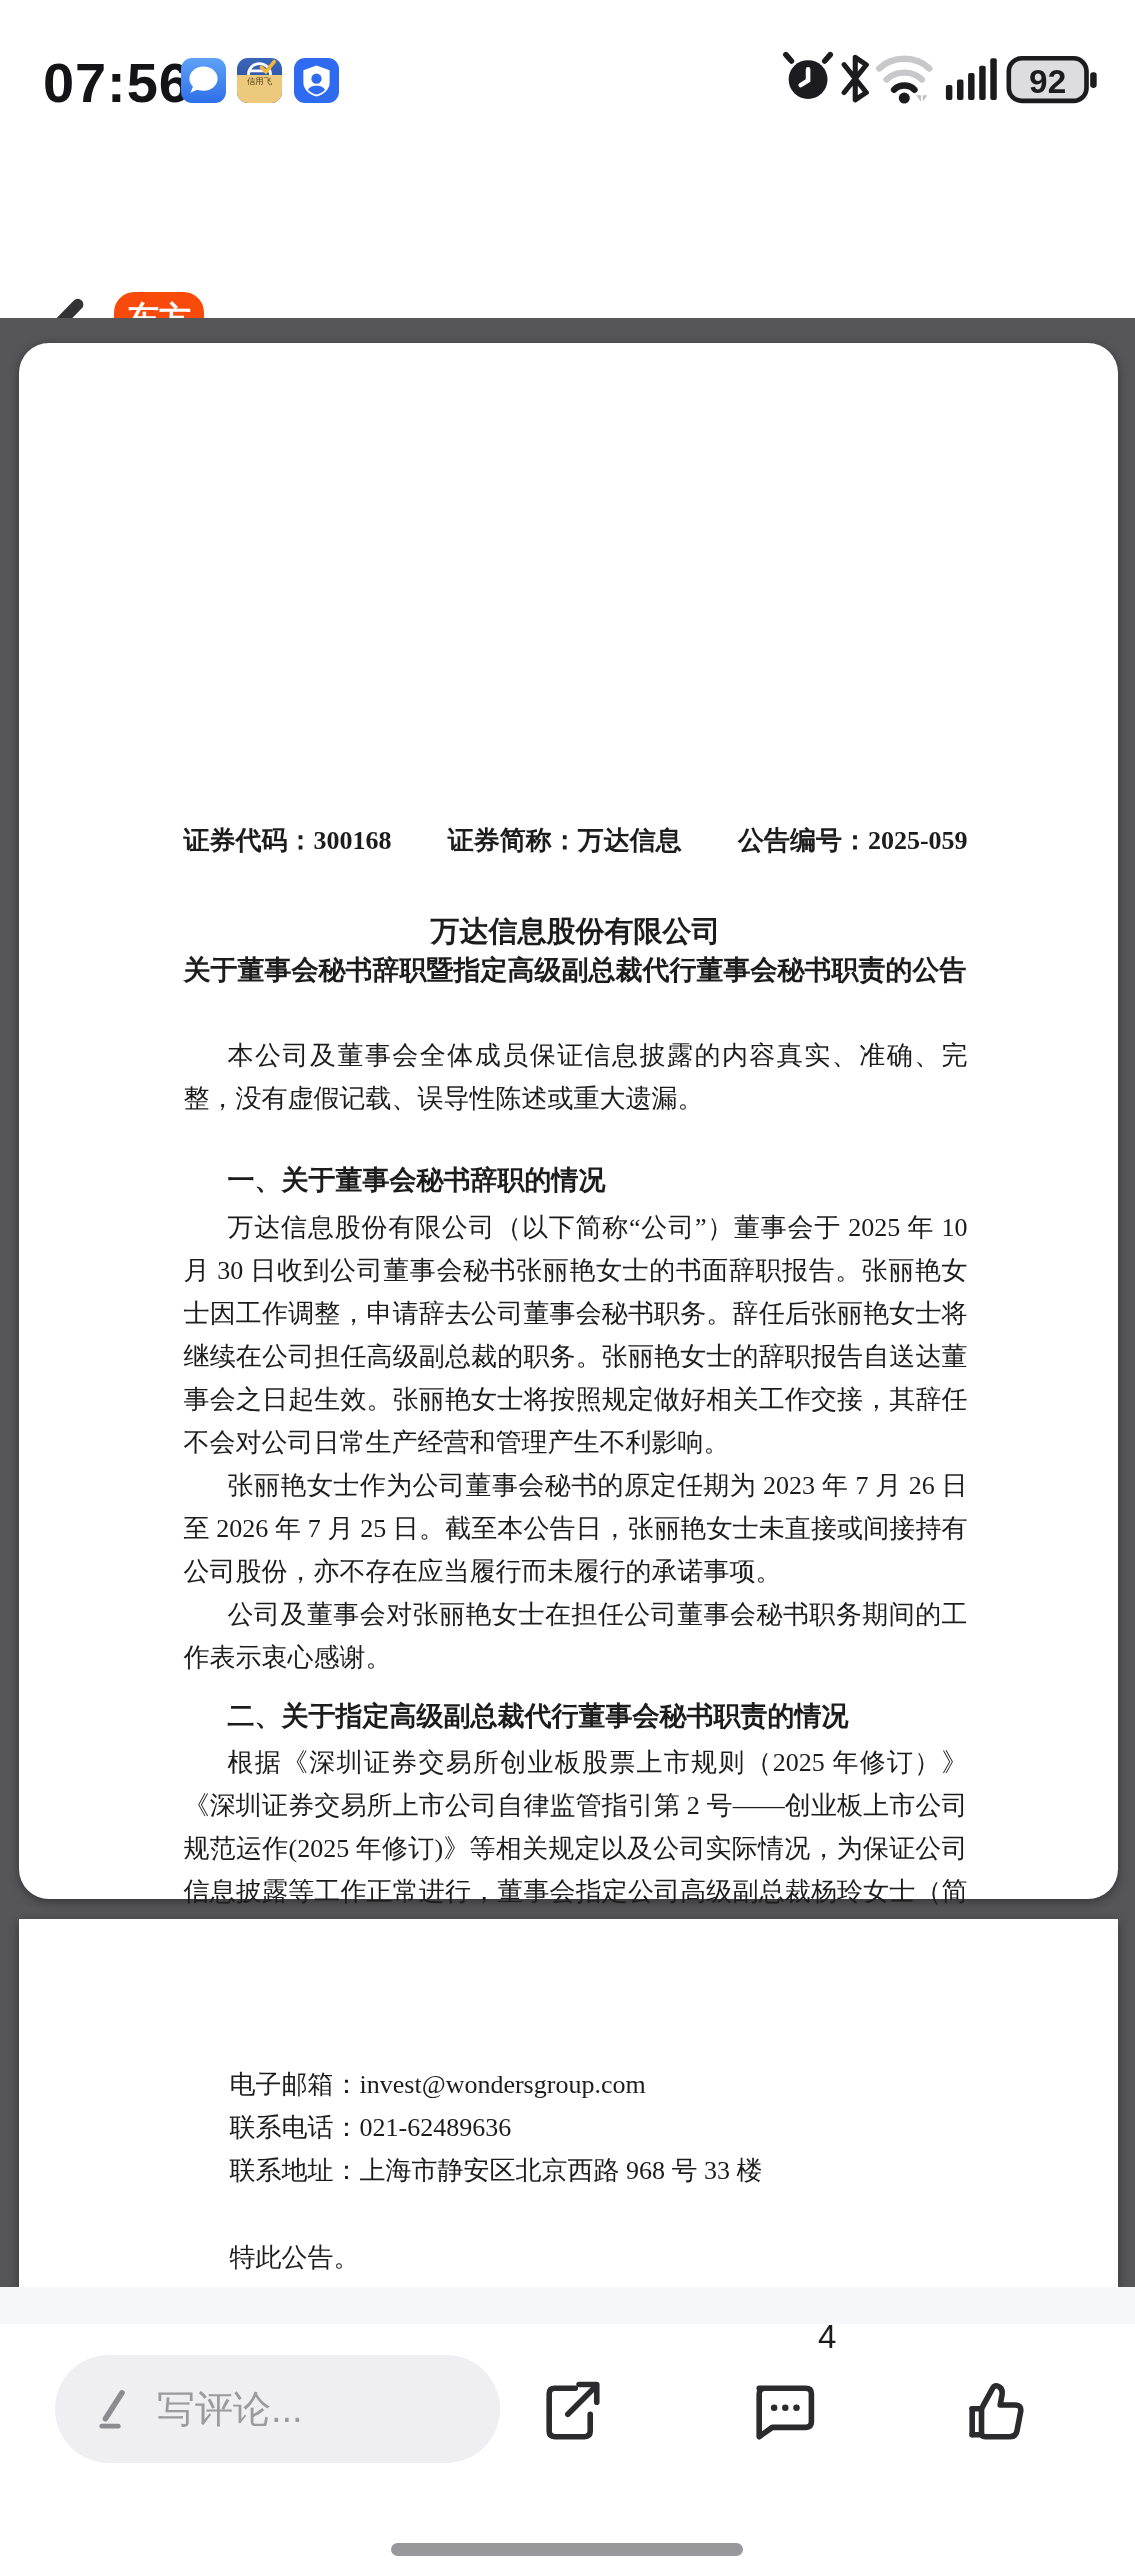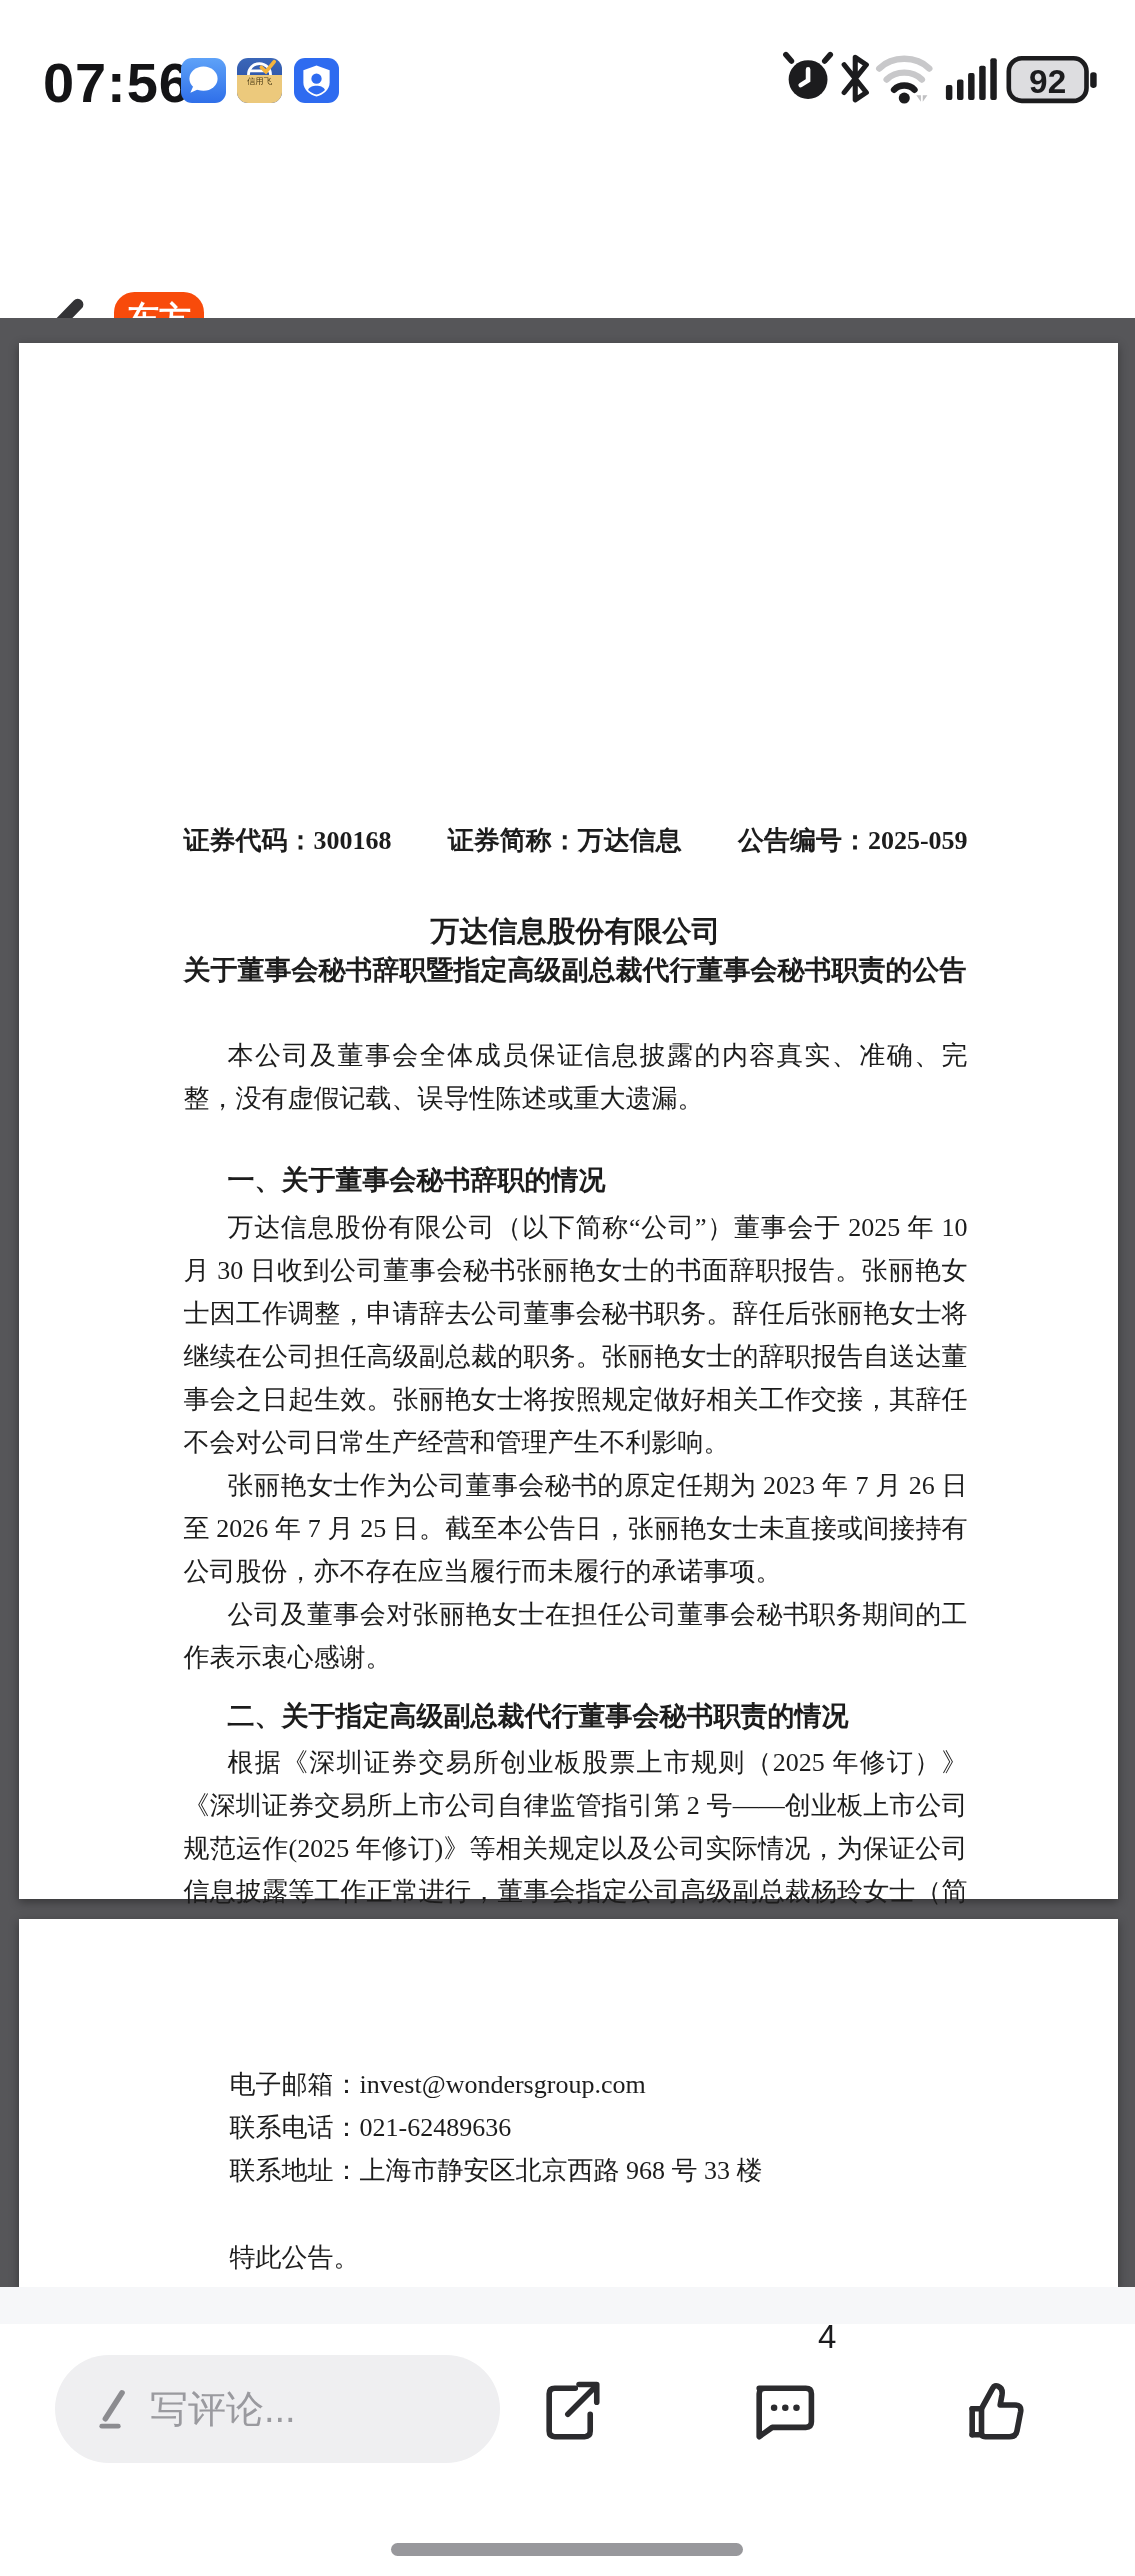--- a/index.html
+++ b/index.html
@@ -21,21 +21,21 @@
   .logo{position:absolute;left:114px;top:181px;width:90px;height:93px;border-radius:20.4px;
         background:#f84b0b;color:#fff;font-weight:700;font-size:32px;line-height:41px;
         text-align:center;padding-top:5.6px;box-sizing:border-box;}
   .navtitle{position:absolute;left:0;top:206px;width:1136px;text-align:center;
             font-size:39px;font-weight:700;color:#1a1a1c;}
   .dots{position:absolute;left:985px;top:221px;display:flex;gap:25px;}
   .dots span{width:13px;height:13px;border-radius:50%;background:#5a5a5e;display:block;}
   
   .docbg{position:absolute;left:0;top:318px;width:1136px;height:2006px;background:#565659;}
   .page{position:absolute;left:18.6px;width:1099px;background:#fff;box-shadow:0 2.8px 9.3px rgba(0,0,0,.38);}
-  .page1{top:343px;height:1556px;}
+  .page1{top:343px;height:1556px;border-radius:30px;}
   .page2{top:1919px;height:368px;}
   .doc{font-family:"Liberation Serif","DejaVu Serif",serif;color:#1c1c1c;}
   .p1content{position:absolute;left:165px;top:483px;width:784px;}
   .hrow{display:flex;justify-content:space-between;font-weight:700;font-size:26px;line-height:30px;}
   .doctitle{margin-top:59px;text-align:center;font-weight:700;font-size:29px;line-height:32px;}
   .docsubtitle{margin-top:7.4px;font-weight:700;font-size:27px;line-height:32px;
                font-family:"Liberation Sans",sans-serif;}
   .para{font-size:26px;line-height:43px;text-align:justify;text-indent:44px;margin:0;}
   .m-disclaimer{margin-top:48px;}
   .h-sec{font-size:27px;font-weight:700;line-height:32px;text-indent:44px;
@@ -46,21 +46,21 @@
   .m-p4{margin-top:9.3px;}
   .m-contact{margin-top:44px;}
   .pagenum{margin-top:51px;text-align:center;font-size:22px;line-height:26px;text-indent:0;}
   .p2content{position:absolute;left:211px;top:144px;width:770px;}
   .cline{font-size:26px;line-height:43px;}
   .closing{margin-top:44px;font-size:26px;line-height:43px;}
   
   .gapstrip{position:absolute;left:0;top:2287px;width:1136px;height:37px;background:#f6f7f9;}
   .bottombar{position:absolute;left:0;top:2325px;width:1136px;height:251px;background:#fff;}
   .pill{position:absolute;left:55px;top:30px;width:445px;height:108px;border-radius:54px;
-        background:#efeff1;display:flex;align-items:center;padding-left:43px;box-sizing:border-box;gap:15px;}
+        background:#efeff1;display:flex;align-items:center;padding-left:43px;box-sizing:border-box;gap:22px;}
   .pill-text{font-size:38px;color:#9a9a9f;}
   .bicon{position:absolute;top:52px;width:69px;height:69px;}
   .badge{position:absolute;left:818px;top:-7.4px;font-size:33px;color:#1b1b1d;font-weight:400;}
   .homebar{position:absolute;left:391px;top:218px;width:352px;height:13px;border-radius:6.5px;background:#98989c;}
 </style>
 </head>
 <body>
 
 <div class="screen">
 

